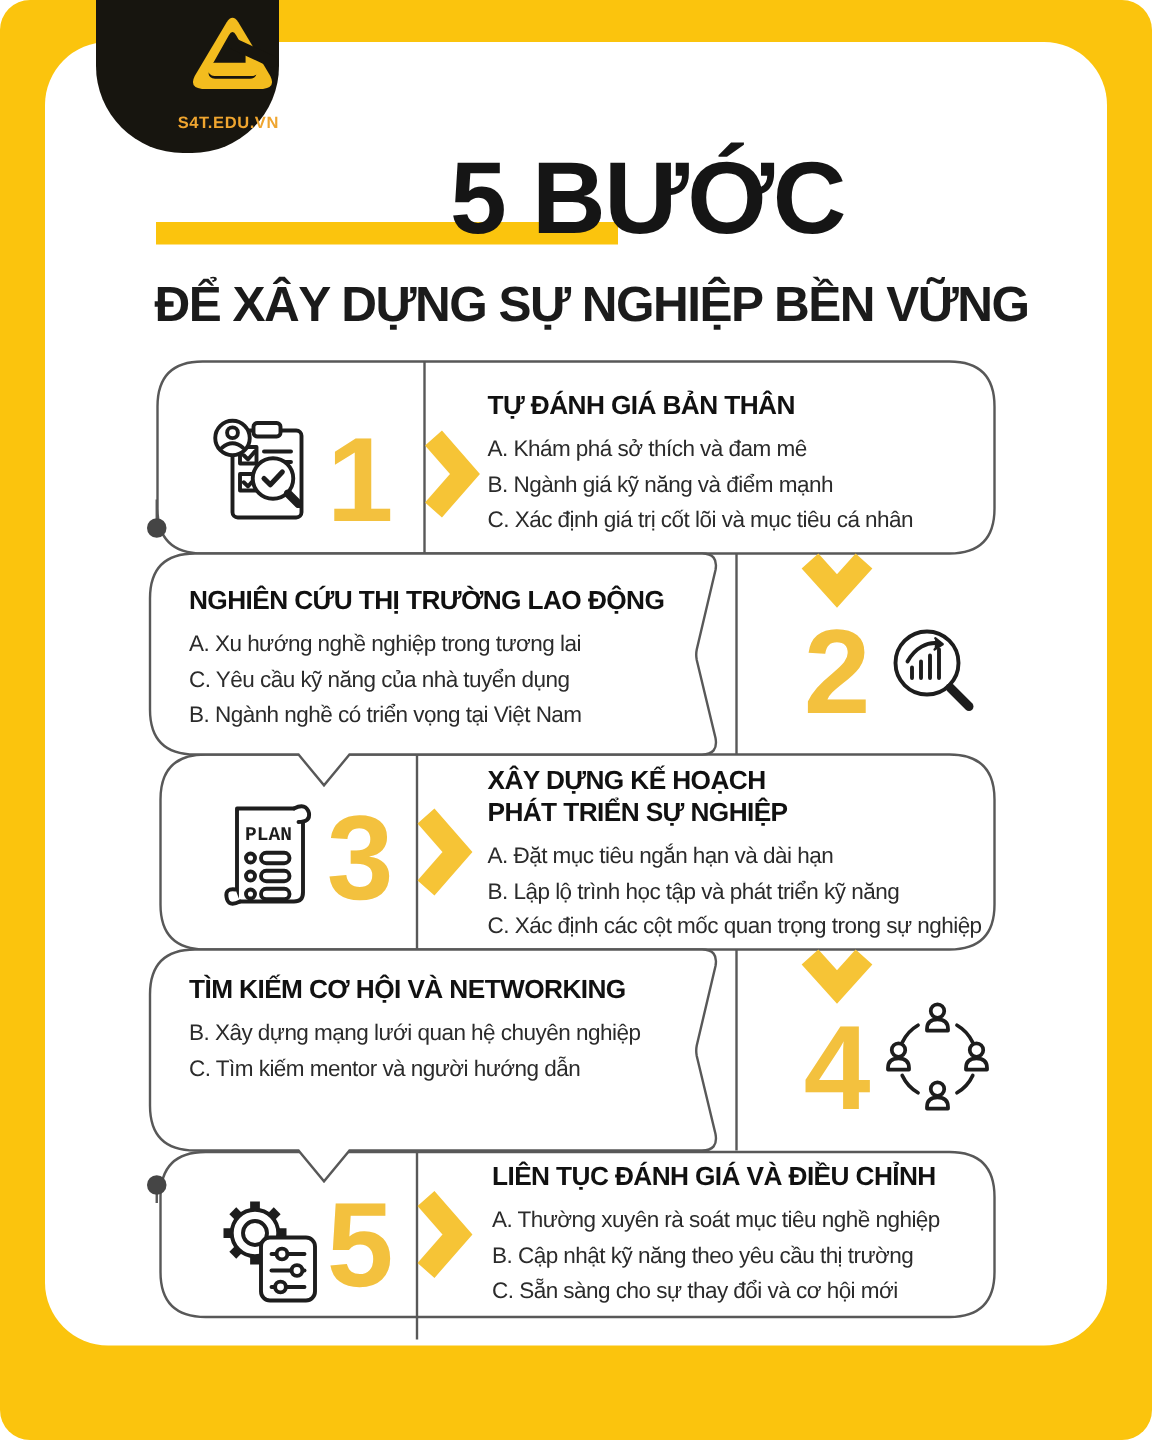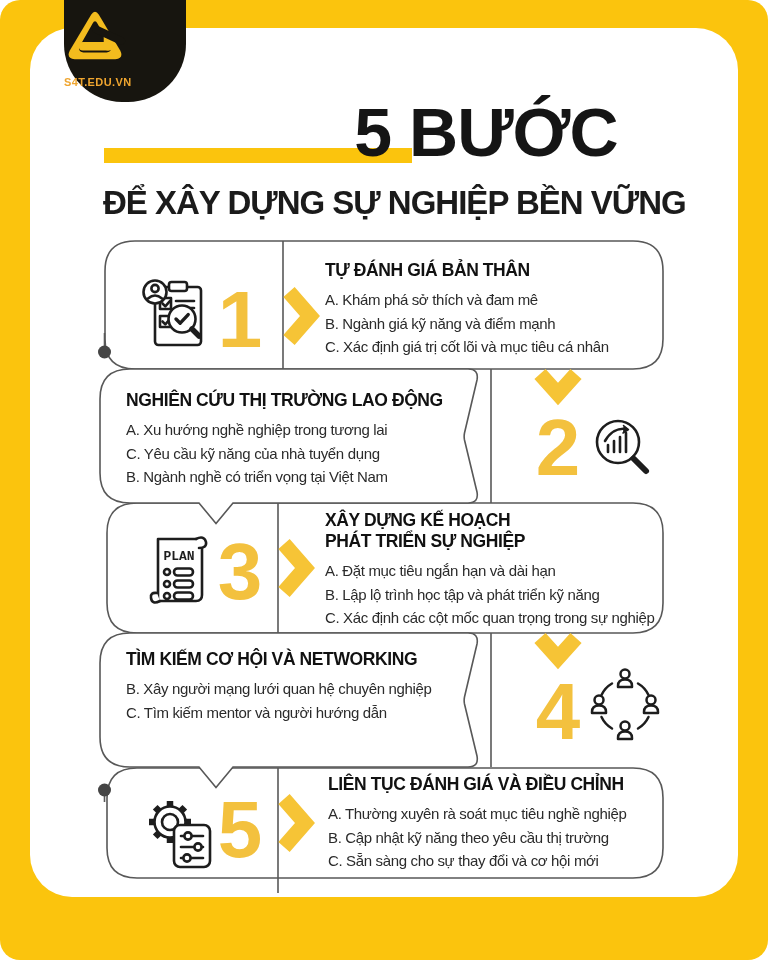--- a/index.html
+++ b/index.html
@@ -1,24 +1,24 @@
 <!DOCTYPE html>
 <html><head>
 <meta charset="utf-8">
 <style>
   html,body{margin:0;padding:0;}
   body{width:768px;height:960px;background:#ffffff;font-family:"Liberation Sans","DejaVu Sans",sans-serif;}
   .stage{position:relative;width:768px;height:960px;overflow:hidden;background:#fff;}
   .frame{position:absolute;left:0;top:0;width:768px;height:960px;background:#FBC40D;border-radius:20px;}
   .card{position:absolute;left:30px;top:28px;width:708px;height:869px;background:#ffffff;border-radius:42px;}
-  .badge{position:absolute;left:64px;top:0;width:122px;height:102px;background:#17150f;border-radius:0 0 58px 58px;text-align:left;}
+  .badge{position:absolute;left:64px;top:0;width:122px;height:102px;background:#17150f;border-radius:0 0 58px 58px;text-align:right;}
   .badge .mark{margin-top:10px;}
   .badge .site{position:absolute;left:0;right:0;bottom:14px;font-size:11px;font-weight:700;color:#EFA52F;letter-spacing:.4px;}
   .title-bar{position:absolute;left:104px;top:148px;width:308px;height:15px;background:#FBC40D;}
-  .big-title{position:absolute;left:300px;top:96px;width:372px;text-align:center;font-size:68px;line-height:72px;font-weight:800;color:#151515;letter-spacing:-1px;}
+  .big-title{position:absolute;left:300px;top:96px;width:372px;text-align:left;font-size:68px;line-height:72px;font-weight:800;color:#151515;letter-spacing:-1px;}
   .subtitle{position:absolute;left:103px;top:184px;width:580px;font-size:33px;font-weight:800;color:#1b1b1b;letter-spacing:-1px;white-space:nowrap;}
   .overlay{position:absolute;left:0;top:0;width:768px;height:960px;}
   .step-num{position:absolute;font-size:80px;line-height:80px;font-weight:700;color:#F3C13E;text-align:center;width:80px;}
   .step-text{position:absolute;color:#2b2b2b;}
   .step-title{font-size:17.5px;line-height:21px;font-weight:700;color:#111;letter-spacing:-0.4px;white-space:pre-line;margin-bottom:7px;}
   .step-item{font-size:15px;line-height:23.5px;letter-spacing:-0.35px;white-space:nowrap;}
   .icon{position:absolute;}
 </style>
 </head>
 <body>
@@ -159,21 +159,21 @@
       </g>
       <path d="M51,17.5 A26,26 0 0 1 61.5,29"></path>
       <path d="M61.5,51 A26,26 0 0 1 51,62.5"></path>
       <path d="M25,62.5 A26,26 0 0 1 14.5,51"></path>
       <path d="M14.5,29 A26,26 0 0 1 25,17.5"></path>
     </g>
   </svg>
   <div class="step-num" style="left:518px;top:672px;">4</div>
   <div class="step-text" style="left:126px;top:649px;width:345px;">
     <div class="step-title">TÌM KIẾM CƠ HỘI VÀ NETWORKING</div>
-    <div class="step-item">B. Xây người mạng lưới quan hệ chuyên nghiệp</div>
+    <div class="step-item">B. Xây dựng mạng lưới quan hệ chuyên nghiệp</div>
     <div class="step-item">C. Tìm kiếm mentor và người hướng dẫn</div>
   </div>
 
   <svg class="icon" style="left:142px;top:795px;" width="74" height="76" viewBox="0 0 74 76">
     <g fill="none" stroke="#1d1d1d" stroke-width="2.6" stroke-linecap="round" stroke-linejoin="round">
       <g stroke-width="6.5" stroke-linecap="butt">
         <path d="M43,27 L49,27"></path>
           <path d="M38.6,37.6 L42.8,41.8"></path>
           <path d="M28,42 L28,48"></path>
           <path d="M17.4,37.6 L13.2,41.8"></path>

